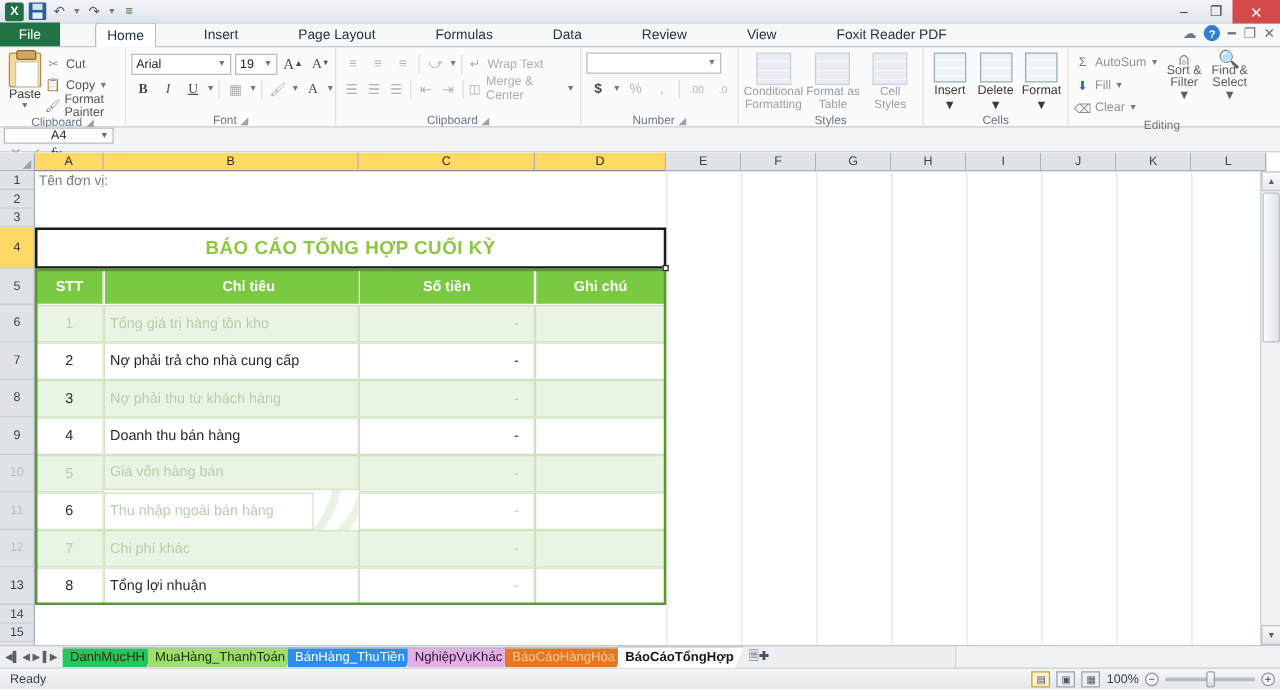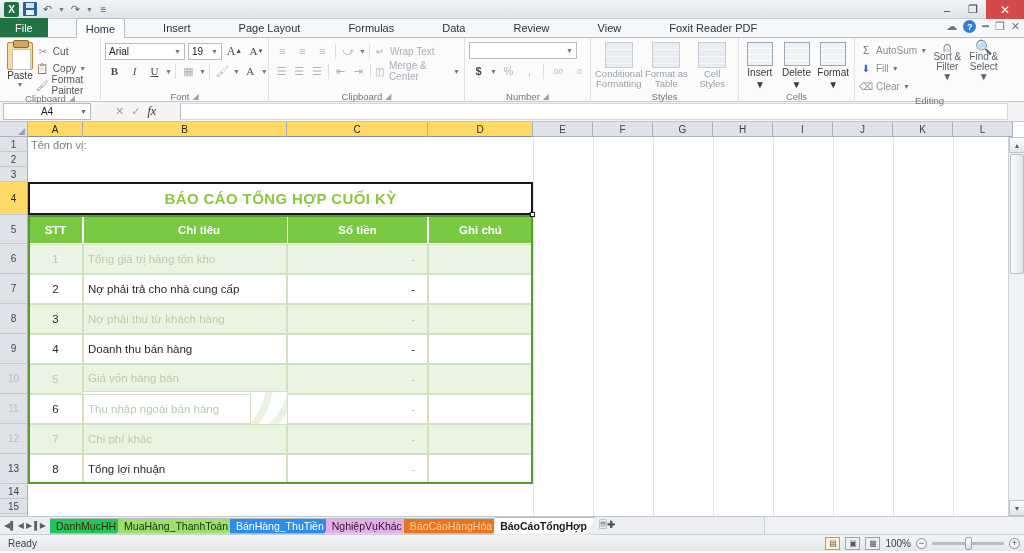--- a/index.html
+++ b/index.html
@@ -120,21 +120,21 @@
      font-size:10px;color:#3a3a3a;}
   .cellsimg{width:26px;height:24px;border:1px solid #9aa7b5;background:
      repeating-linear-gradient(#eef3f8 0 5px,#fbfdff 5px 6px);}
   .editrow{display:flex;align-items:center;gap:3px;height:17px;font-size:10px;color:#8b9097;}
   .editbig{width:40px;display:flex;flex-direction:column;align-items:center;font-size:10px;
      color:#5b6168;text-align:center;line-height:10px;}
 
   
   .fbar{
     height:20px; background:#f3f4f6; border-bottom:1px solid #c3c8cf;
-    display:flex; align-items:center; gap:16px;
+    display:flex; align-items:flex-start; gap:0;flex-direction:column;
   }
   .namebox{
     width:88px;height:17px;margin-left:3px;background:#fff;border:1px solid #b6bcc3;
     display:flex;align-items:center;justify-content:center;font-size:10px;position:relative;
   }
   .namebox .nb-car{position:absolute;right:3px;font-size:7px;color:#666;}
   .fbtns{ display:flex; align-items:center; gap:7px; padding:0 8px; color:#9aa0a7; font-size:11px;}
   .fx{ font-style:italic; font-family:"Liberation Serif",serif; color:#333; font-size:12px;}
   .finput{
     flex:1;height:17px;background:#fff;border:1px solid #d4d8dd;border-left:1px solid #b6bcc3;

